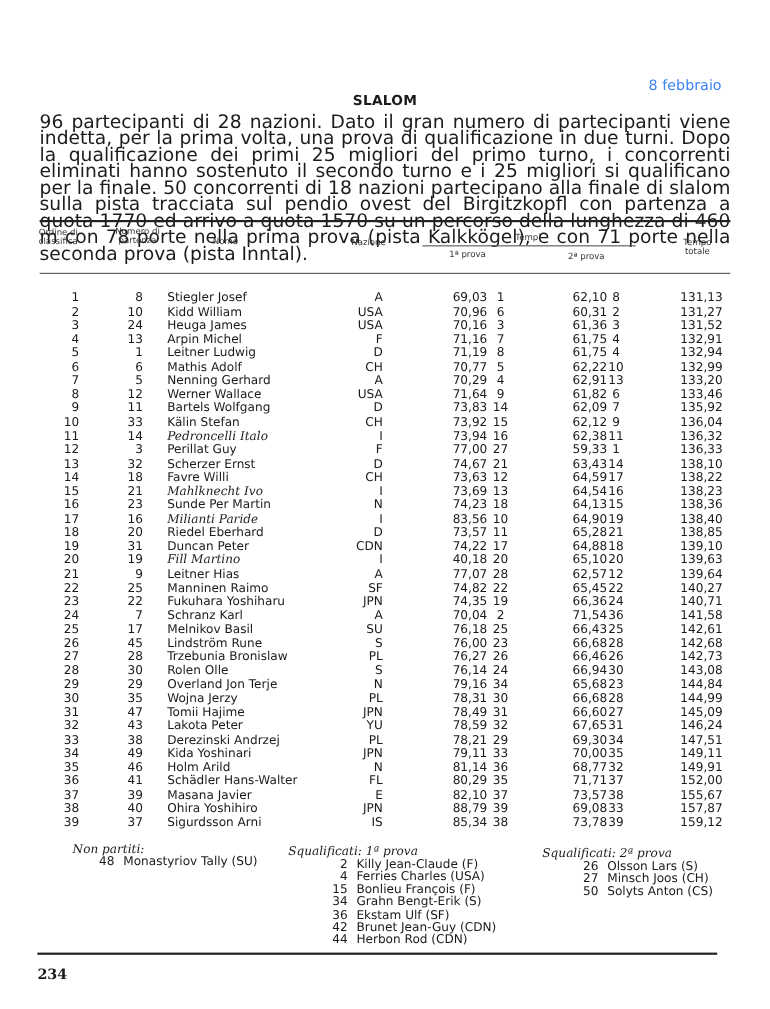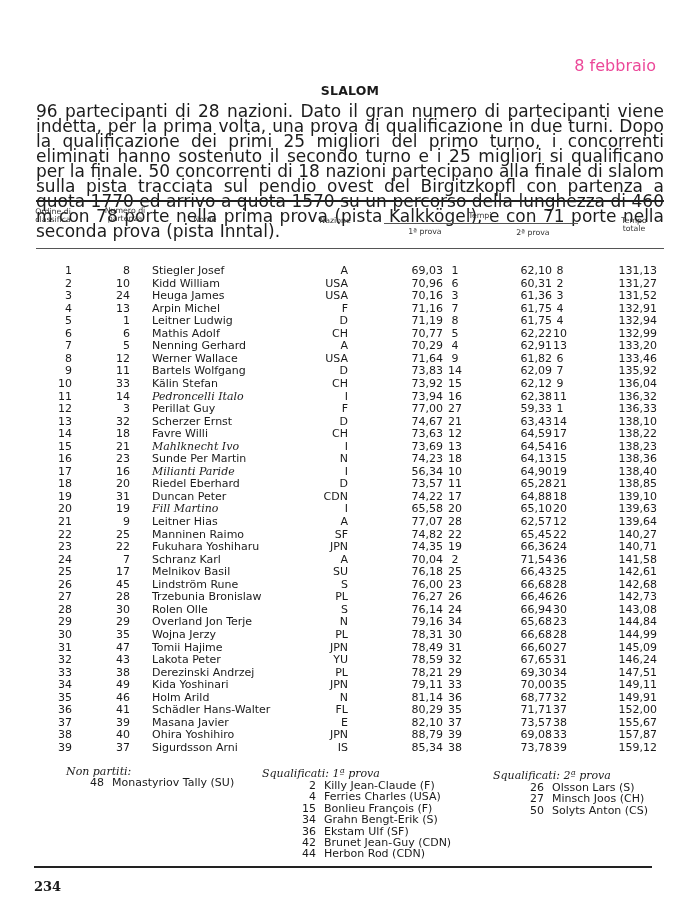--- a/index.html
+++ b/index.html
@@ -1,17 +1,17 @@
 <!DOCTYPE html>
 <html><head>
 <meta charset="utf-8">
 <style>
   html, body { margin: 0; padding: 0; background: #ffffff; }
   body { width: 700px; height: 917px; position: relative; overflow: hidden; color: #1a1a1a; font-family: "DejaVu Sans", sans-serif; }
-  .date { position: absolute; right: 44px; top: 56px; font-size: 16px; color: #ec4899; }
+  .date { position: absolute; right: 44px; top: 71px; font-size: 13px; color: #3b82f6; }
   .title { position: absolute; left: 0; width: 700px; top: 83px; text-align: center; font-weight: bold; font-size: 12.5px; letter-spacing: 0.2px; }
   .intro { position: absolute; left: 36px; width: 628px; top: 104px; font-size: 17px; line-height: 15px; text-align: justify; color: #1c1c1c; }
   .rule { position: absolute; height: 0; border-top: 2px solid #222; }
   .thin { border-top: 1px solid #555; }
   .hdr { position: absolute; font-size: 7.8px; line-height: 8px; text-align: center; color: #333; }
   .rows { position: absolute; left: 0; top: 265px; width: 700px; }
   .row { position: absolute; left: 0; width: 700px; height: 12.5px; font-size: 11px; line-height: 12px; }
   .c { position: absolute; top: 0; white-space: nowrap; }
   .rank { left: 40px; width: 32px; text-align: right; }
   .bib { left: 100px; width: 30px; text-align: right; }
@@ -227,21 +227,21 @@
       <span class="c r1">18</span>
       <span class="c t2">64,13</span>
       <span class="c r2">15</span>
       <span class="c tt">138,36</span>
     </div>
     <div class="row" style="top: 200.8px;">
       <span class="c rank">17</span>
       <span class="c bib">16</span>
       <span class="c name it">Milianti Paride</span>
       <span class="c nat">I</span>
-      <span class="c t1">56,34</span>
+      <span class="c t1">83,56</span>
       <span class="c r1">10</span>
       <span class="c t2">64,90</span>
       <span class="c r2">19</span>
       <span class="c tt">138,40</span>
     </div>
     <div class="row" style="top: 213.35px;">
       <span class="c rank">18</span>
       <span class="c bib">20</span>
       <span class="c name">Riedel Eberhard</span>
       <span class="c nat">D</span>
@@ -260,21 +260,21 @@
       <span class="c r1">17</span>
       <span class="c t2">64,88</span>
       <span class="c r2">18</span>
       <span class="c tt">139,10</span>
     </div>
     <div class="row" style="top: 238.45px;">
       <span class="c rank">20</span>
       <span class="c bib">19</span>
       <span class="c name it">Fill Martino</span>
       <span class="c nat">I</span>
-      <span class="c t1">65,58</span>
+      <span class="c t1">40,18</span>
       <span class="c r1">20</span>
       <span class="c t2">65,10</span>
       <span class="c r2">20</span>
       <span class="c tt">139,63</span>
     </div>
     <div class="row" style="top: 251px;">
       <span class="c rank">21</span>
       <span class="c bib">9</span>
       <span class="c name">Leitner Hias</span>
       <span class="c nat">A</span>

